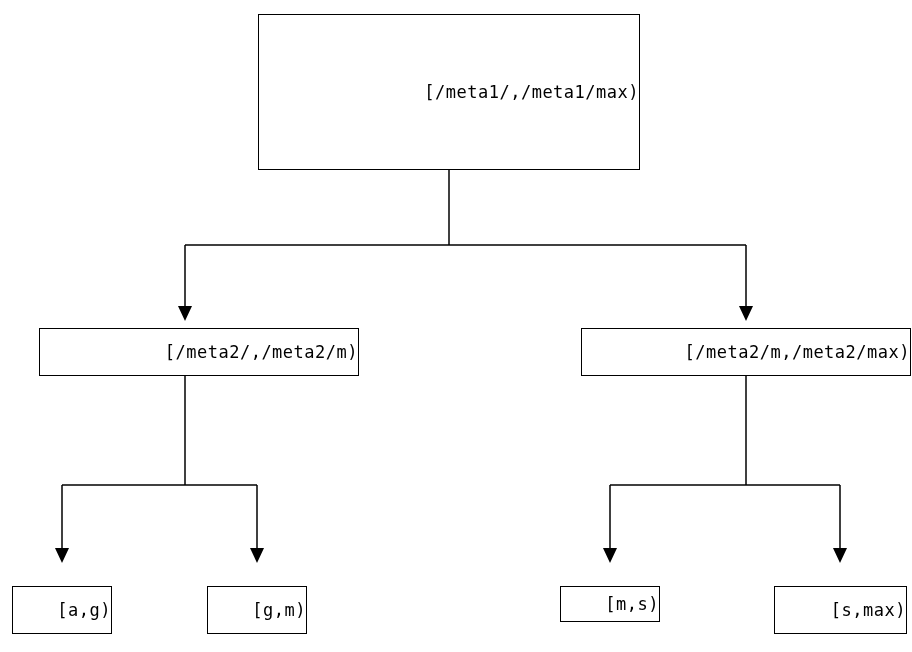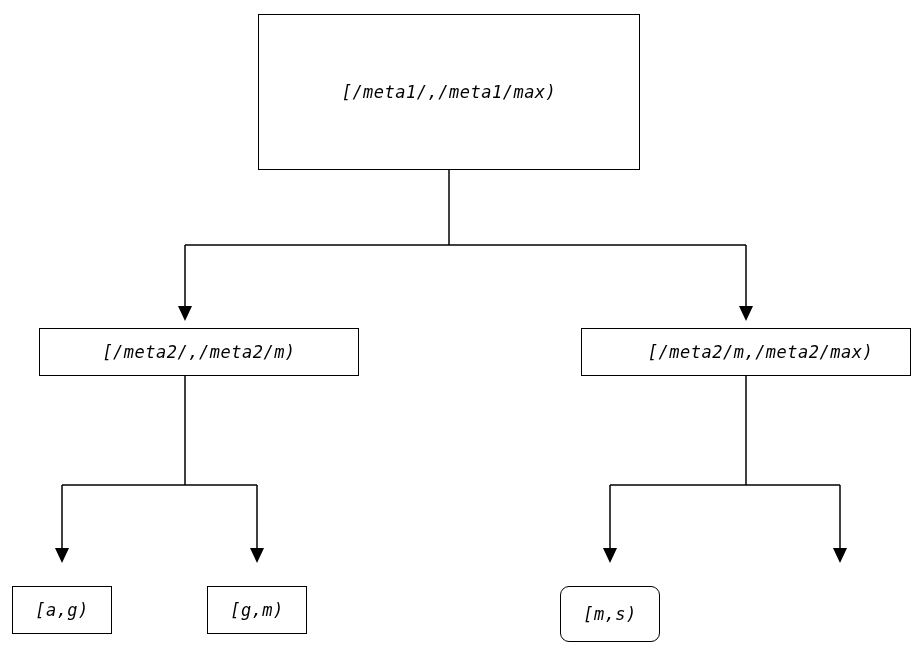--- a/index.html
+++ b/index.html
@@ -22,33 +22,32 @@
     width: 912px;
     height: 652px;
   }
   .node {
     position: absolute;
     box-sizing: border-box;
     border: 1.5px solid #000000;
     background: #ffffff;
     display: flex;
     align-items: center;
-    justify-content: center;
+    justify-content: flex-end;
     font-size: 17px;
     color: #000000;
     letter-spacing: 0.5px;
     white-space: nowrap;
-    font-style: italic;
   }
   .node-root   { left: 258px; top: 14px;  width: 382px; height: 156px; }
   .node-l2-left  { left: 25px;  top: 328px; width: 320px; height: 48px; margin-left: 14px; }
   .node-l2-right { left: 581px; top: 328px; width: 330px; height: 48px; padding-left: 29px; }
   .node-leaf-1 { left: 12px;  top: 586px; width: 100px; height: 48px; }
   .node-leaf-2 { left: 207px; top: 586px; width: 100px; height: 48px; }
-  .node-leaf-3 { left: 560px; top: 586px; width: 100px; height: 56px; border-radius: 9px; }
+  .node-leaf-3 { left: 560px; top: 586px; width: 100px; height: 36px; }
   .node-leaf-4 { left: 774px; top: 586px; width: 133px; height: 48px; }
   .line {
     stroke: #000000;
     stroke-width: 1.5;
     fill: none;
   }
   .arrowhead {
     fill: #000000;
     stroke: none;
   }
@@ -99,14 +98,17 @@
   </div>
 
   <div class="node node-leaf-1">
     <span>[a,g)</span>
   </div>
 
   <div class="node node-leaf-3">
     <span>[m,s)</span>
   </div>
 
+  <div class="node node-leaf-4">
+    <span>[s,max)</span>
+  </div>
 
 </div>
 
 </body></html>

